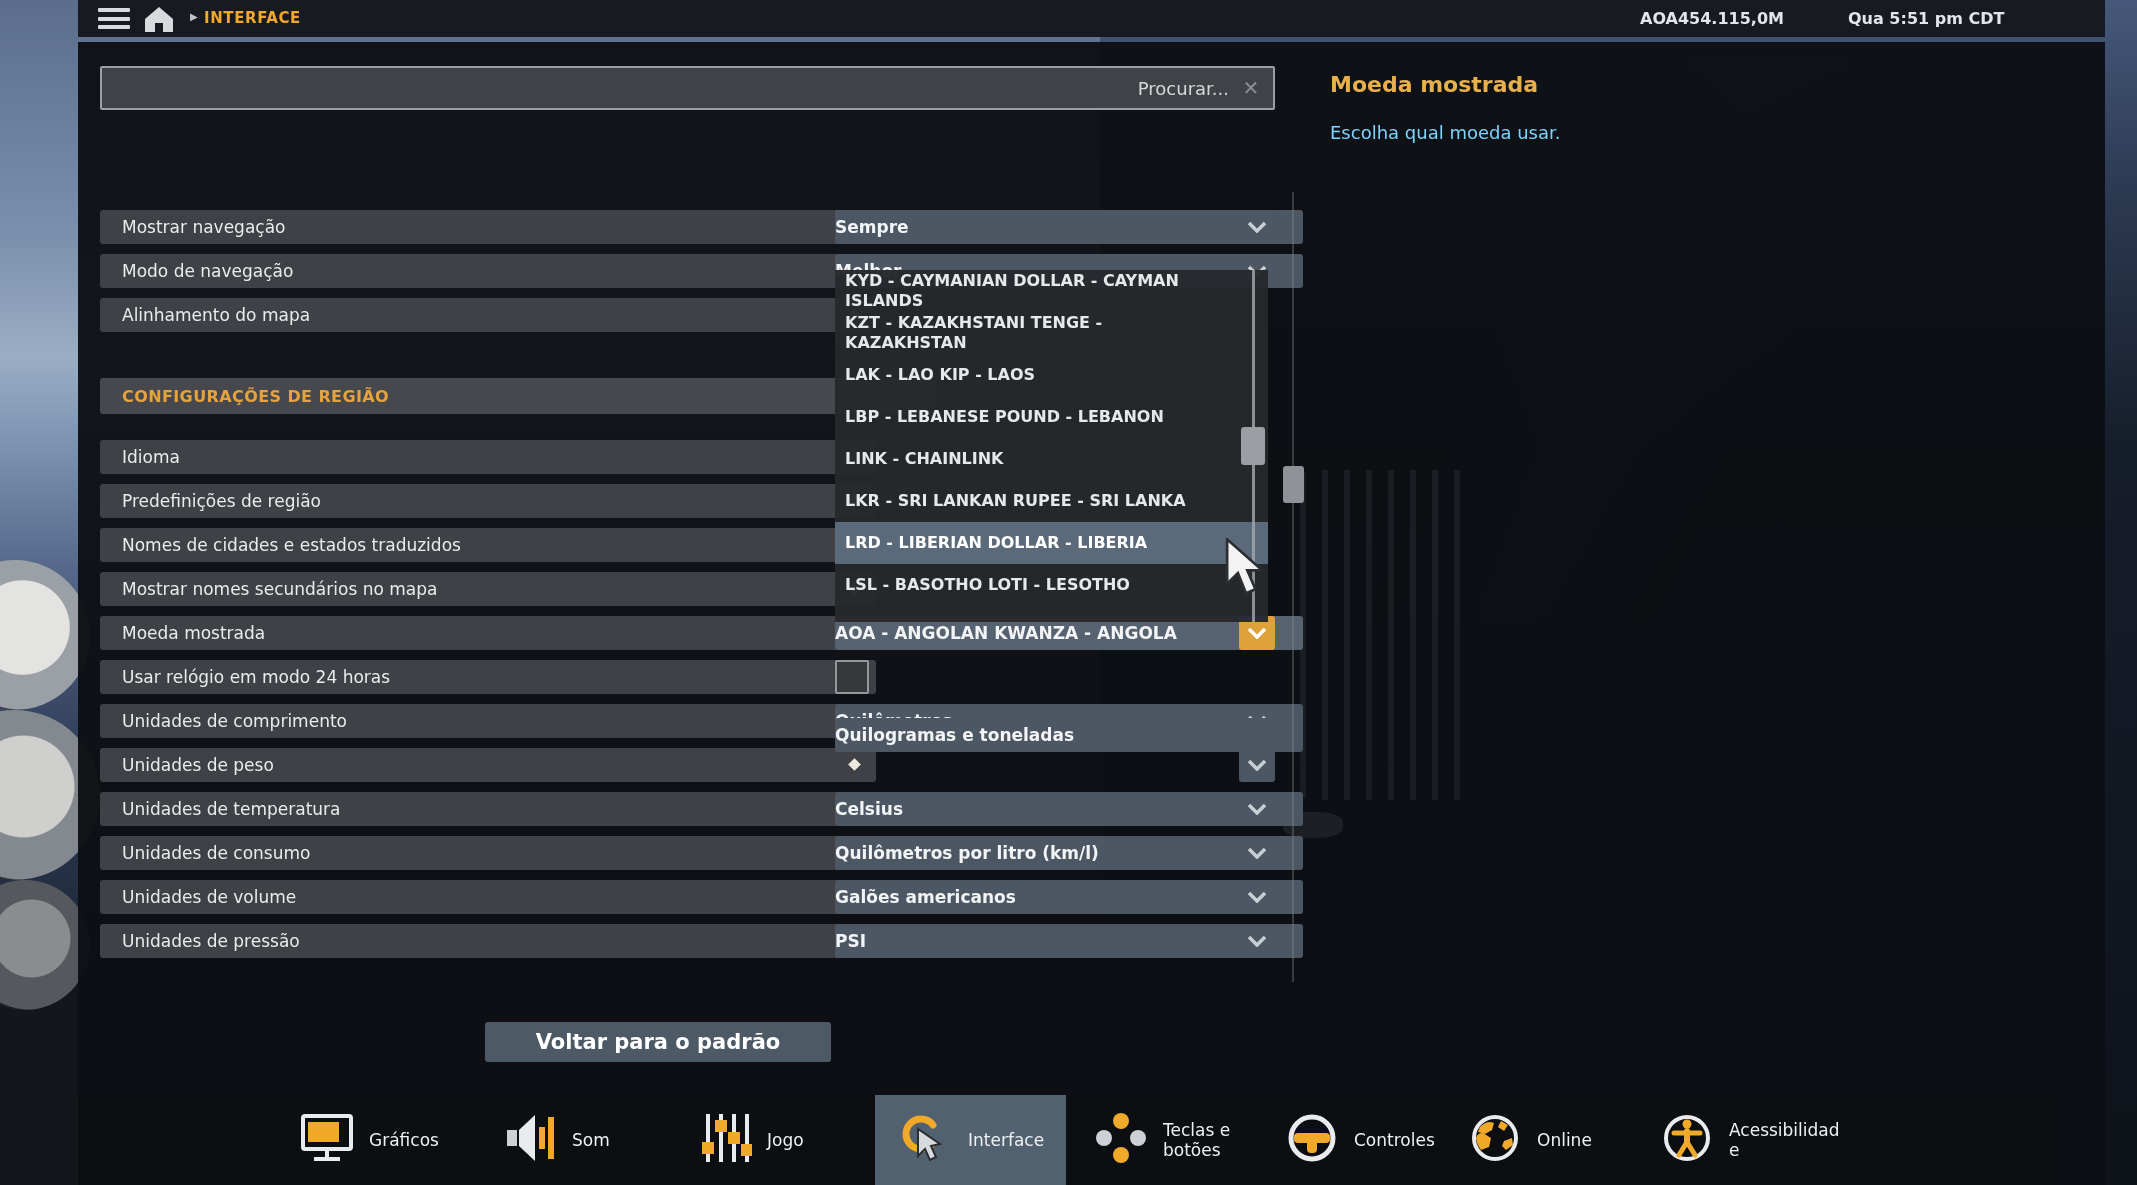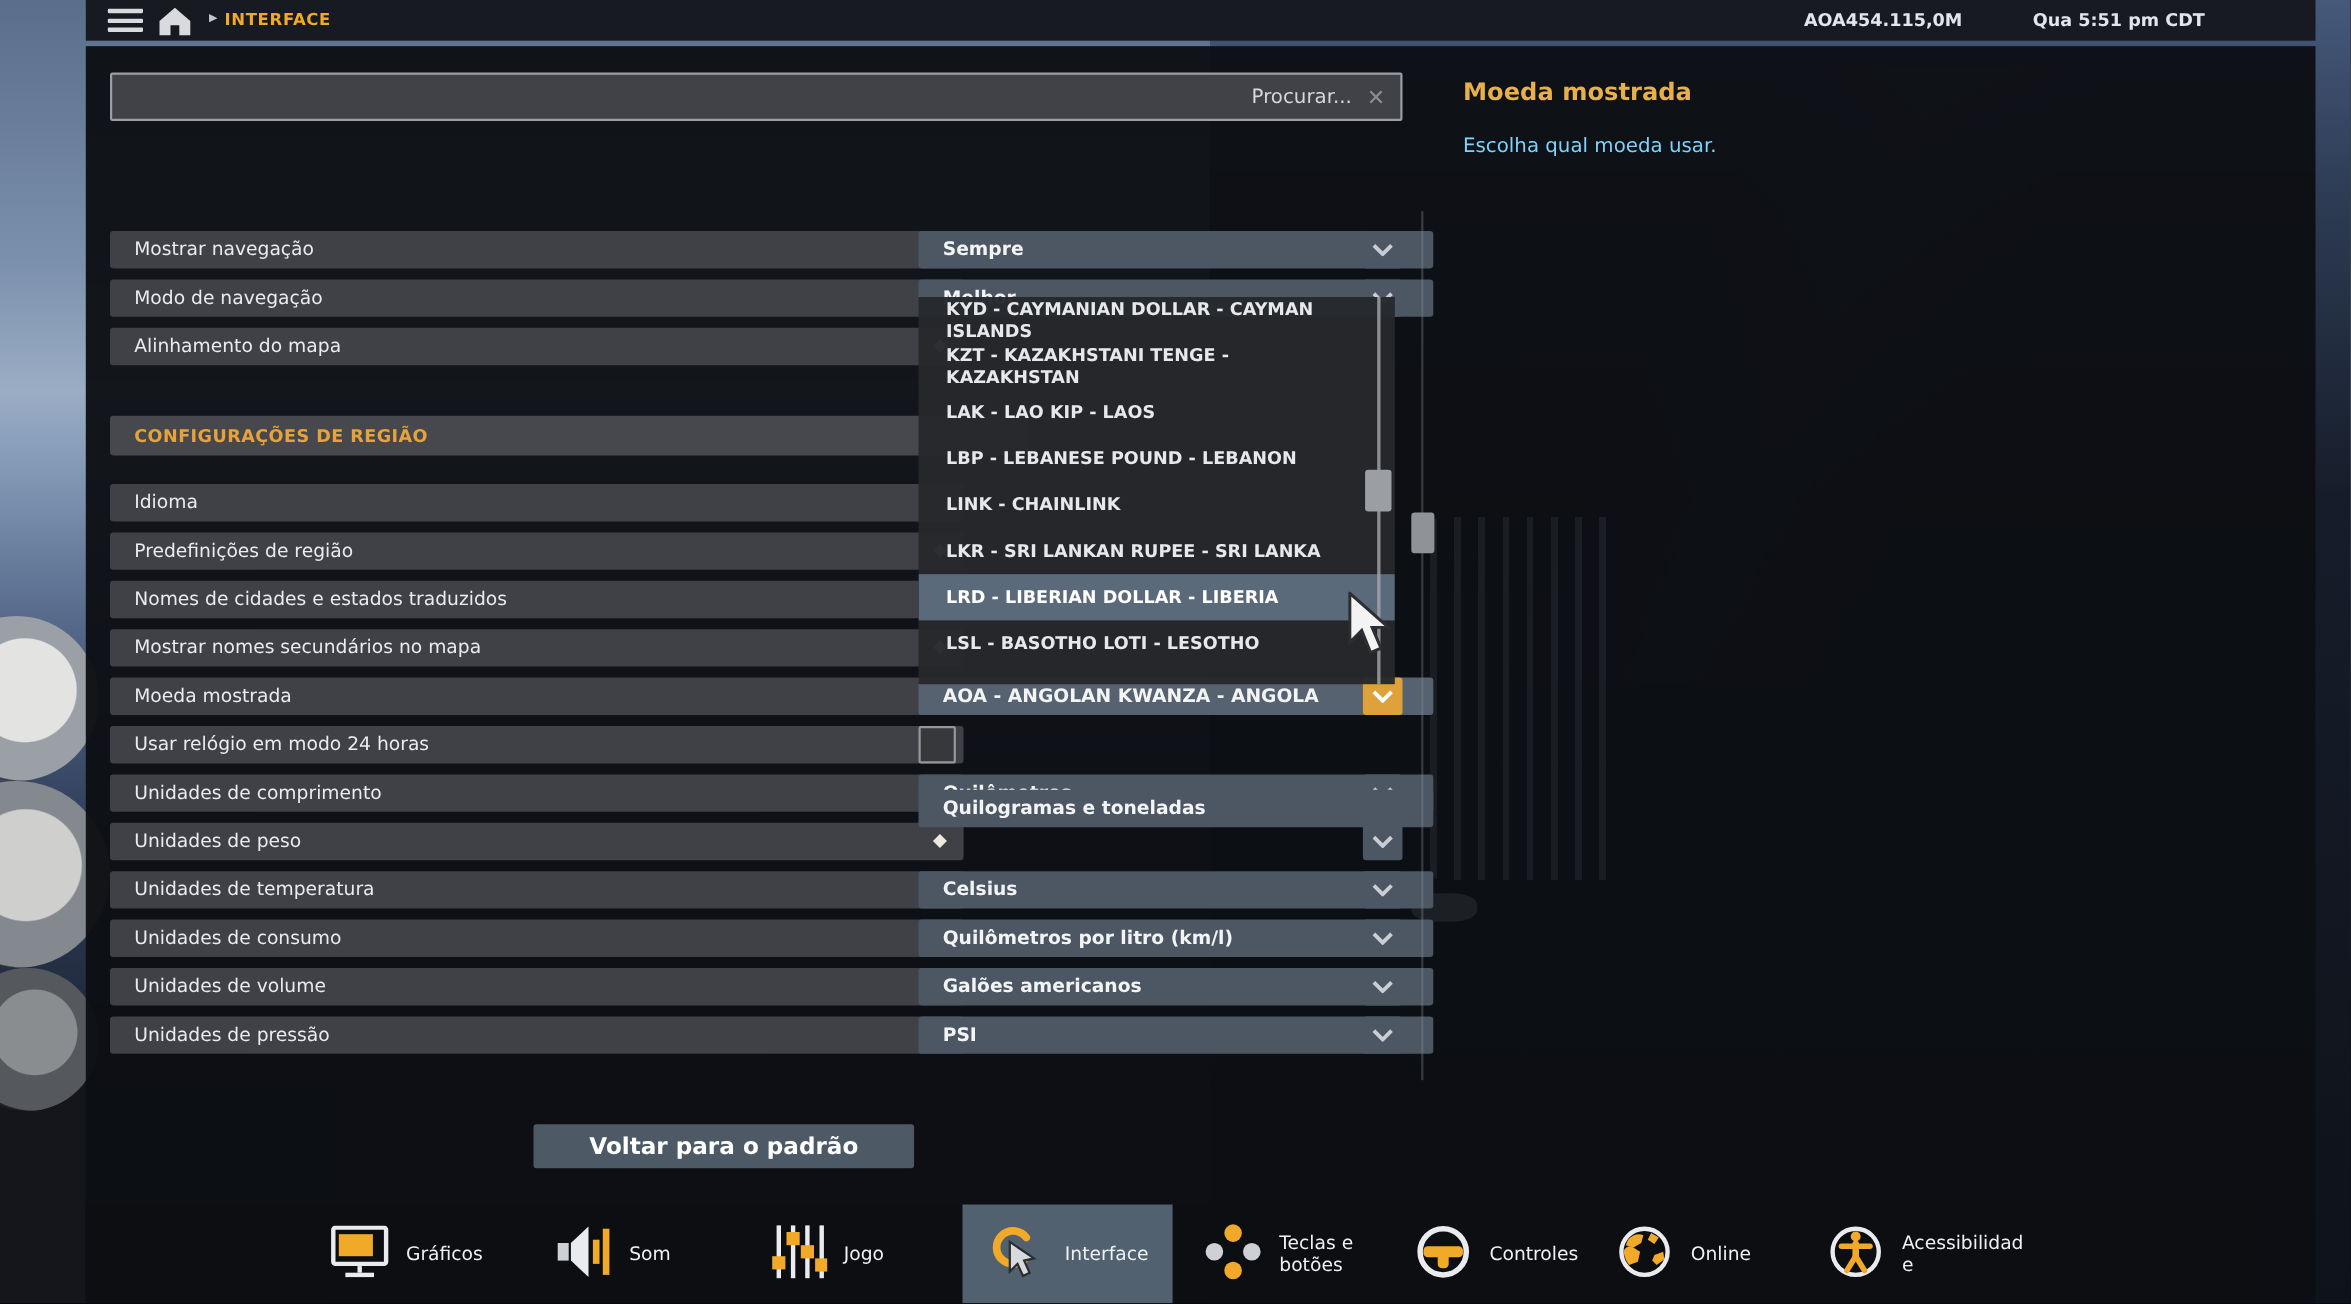--- a/index.html
+++ b/index.html
@@ -49,32 +49,32 @@
   .search .clear { width:44px; text-align:center; color:#8b8e93; font-size:20px; cursor:pointer; }
 
   
   .sec { position:absolute; left:22px; width:835px; height:36px; background:#46484d; border-radius:3px;
     display:flex; align-items:center; padding-left:22px;
     color:#e7a33b; font-size:16px; font-weight:bold; letter-spacing:.4px; }
   .rlabel { position:absolute; left:22px; width:776px; height:34px; background:#3f4146; border-radius:3px;
     display:flex; align-items:center; padding-left:22px; color:#e9ebed; font-size:17px; cursor:default; }
   .diamond { position:absolute; right:17px; top:12px; width:9px; height:9px; background:#eceade; transform:rotate(45deg); }
   .rvalue { position:absolute; left:757px; width:468px; height:34px; background:#4c5763; border-radius:3px;
-    display:flex; align-items:center; padding-left:22px; color:#f2f4f6; font-size:17px; font-weight:bold; cursor:pointer; }
+    display:flex; align-items:center; color:#f2f4f6; font-size:17px; font-weight:bold; cursor:pointer; }
   .rvalue.active { background:#56626f; }
   .chev { position:absolute; left:1161px; width:36px; height:34px; background:#4c5763; border-radius:3px;
     display:flex; align-items:center; justify-content:center; cursor:pointer; }
   .chev.orange { background:#dfa139; }
   .checkbox { position:absolute; left:757px; width:34px; height:34px; background:#37383b;
     border:2px solid #94979c; border-radius:2px; cursor:pointer; }
 
   
   .ddlist { position:absolute; left:757px; top:228px; width:433px; height:352px;
     background:rgba(38,40,44,0.97); overflow:hidden; z-index:5; }
-  .dd-item { min-height:42px; display:flex; align-items:center; padding:0 48px 0 25px;
+  .dd-item { min-height:42px; display:flex; align-items:center; padding:0 48px 0 10px;
     color:#e6e8ea; font-size:16px; font-weight:bold; line-height:1.25; cursor:pointer; }
   .dd-item.hl { background:#5b6a7a; color:#fff; }
   .dd-track { position:absolute; left:1174px; top:228px; width:3px; height:352px; background:#a6a9ad; opacity:.8; z-index:6; }
   .dd-thumb { position:absolute; left:1163px; top:385px; width:24px; height:38px; background:#9b9ea3;
     border-radius:3px; z-index:7; cursor:grab; }
 
   
   .pn-track { position:absolute; left:1214px; top:150px; width:2px; height:790px; background:rgba(130,133,138,.38); }
   .pn-thumb { position:absolute; left:1205px; top:424px; width:21px; height:37px; background:#8f9398;
     border-radius:3px; cursor:grab; }

